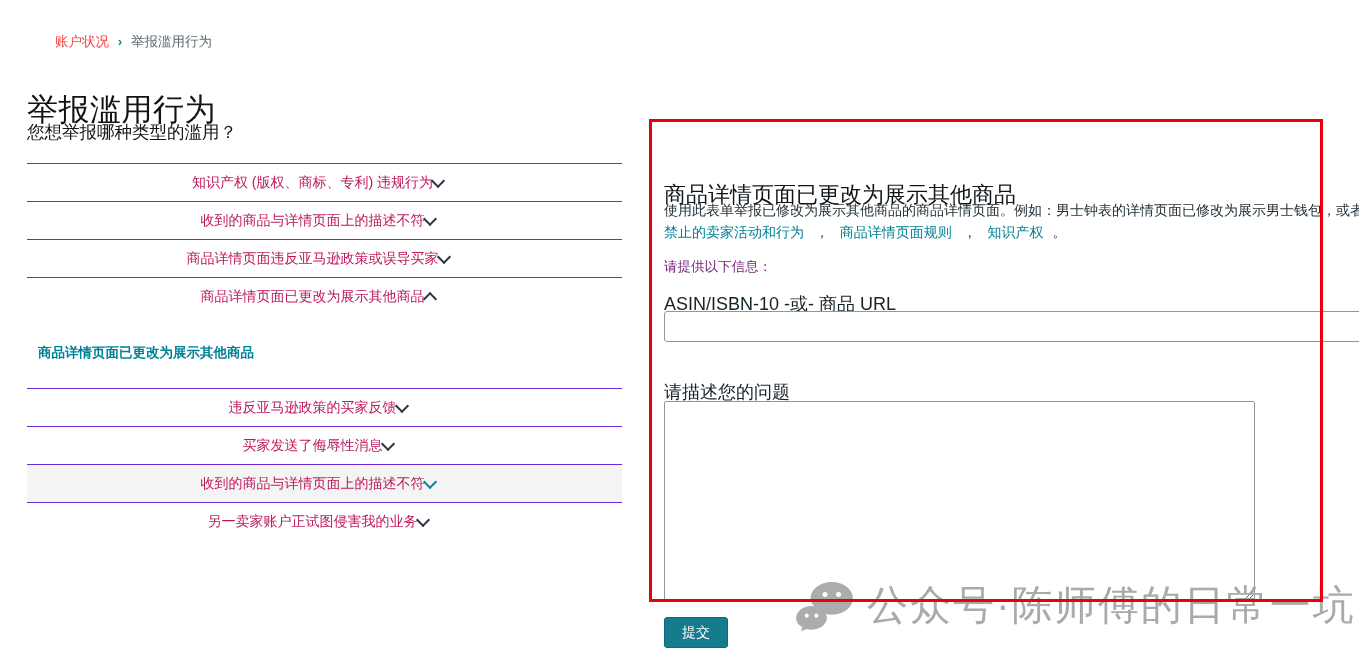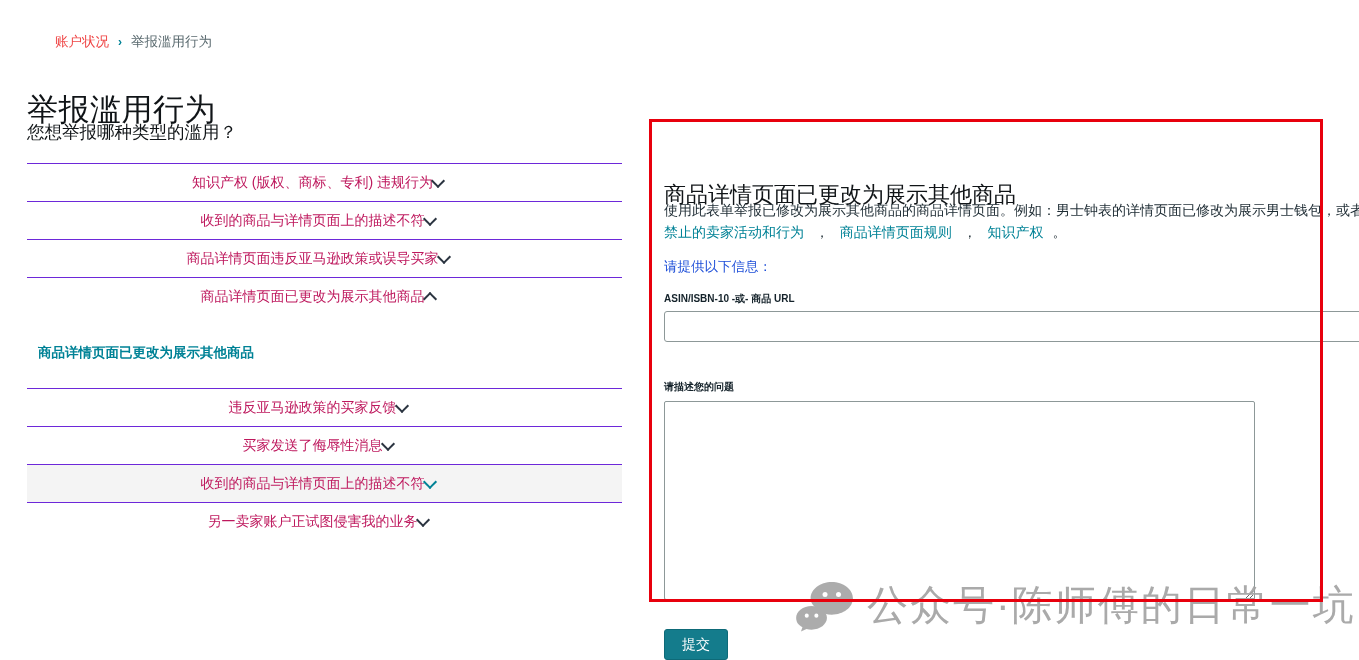--- a/index.html
+++ b/index.html
@@ -31,38 +31,38 @@
   .chev.teal{border-color:#008296;}
   .acc-expanded{padding:28px 0 26px 11px;}
   .sub-link{font-size:13.5px;font-weight:bold;color:#008296;cursor:pointer;text-decoration:none;}
   
   .panel-title{position:absolute;left:664px;top:162px;font-size:22px;font-weight:400;color:#101417;white-space:nowrap;}
   .panel-desc{position:absolute;left:664px;top:199px;font-size:14px;color:#1d2b33;white-space:nowrap;line-height:22px;width:700px;}
   .panel-links{position:absolute;left:664px;top:221px;font-size:14px;white-space:nowrap;line-height:22px;}
   .desc-link{color:#008296;cursor:pointer;text-decoration:none;}
   .link-sep{color:#1d2b33;margin:0 7px;}
   .link-end{color:#1d2b33;margin-left:5px;}
-  .panel-instruction{position:absolute;left:664px;top:258px;font-size:13.5px;color:#1d4ed8;}
-  .field-label{position:absolute;left:664px;font-size:10px;font-weight:bold;color:#14222a;}
+  .panel-instruction{position:absolute;left:664px;top:258px;font-size:13.5px;color:#701a75;}
+  .field-label{position:absolute;left:664px;font-size:18px;font-weight:normal;color:#14222a;}
   .label-asin{top:292px;}
   .label-desc{top:380px;}
   .asin-input{
     position:absolute;left:664px;top:311px;width:743px;height:31px;box-sizing:border-box;
     border:1px solid #8d9898;border-radius:3px;font-size:14px;padding:0 8px;outline:none;
     font-family:"Liberation Sans","DejaVu Sans",sans-serif;
   }
   .desc-textarea{
     position:absolute;left:664px;top:401px;width:591px;height:199px;box-sizing:border-box;
     border:1px solid #8d9898;border-radius:2px;font-size:14px;padding:6px 8px;outline:none;
     font-family:"Liberation Sans","DejaVu Sans",sans-serif;resize:both;
   }
   .submit-btn{
     position:absolute;left:664px;top:617px;height:31px;min-width:60px;padding:0 17px;
     background:#147c8c;color:#ffffff;border:1px solid #0e6a78;border-radius:3px;
-    font-size:14px;cursor:pointer;font-family:"Liberation Sans","DejaVu Sans",sans-serif;margin-top:12px;
+    font-size:14px;cursor:pointer;font-family:"Liberation Sans","DejaVu Sans",sans-serif;
   }
   
   .watermark{position:absolute;left:795px;top:578px;display:flex;align-items:center;opacity:.92;}
   .wm-icon{width:62px;height:52px;margin-right:10px;}
   .wm-text{font-size:41px;color:#a3a3a3;letter-spacing:2px;white-space:nowrap;}
   
   .annotation-box{
     position:absolute;left:649px;top:119px;width:674px;height:483px;
     border:3px solid #e8000d;box-sizing:border-box;pointer-events:none;z-index:50;
   }

